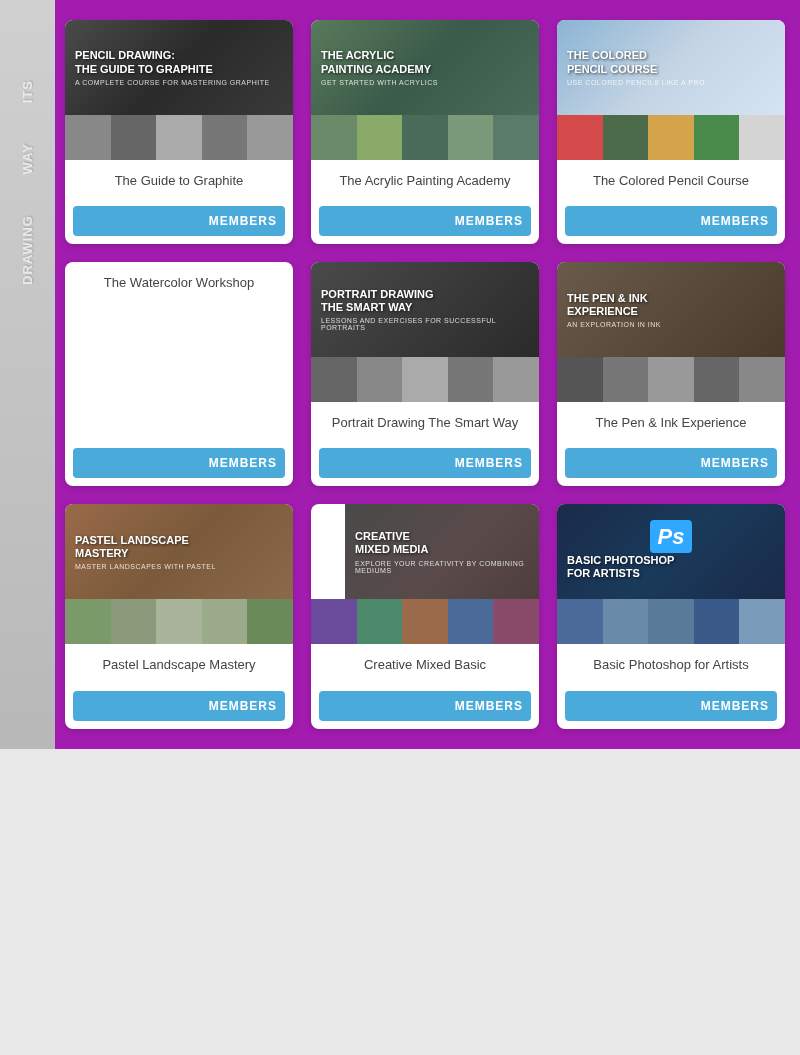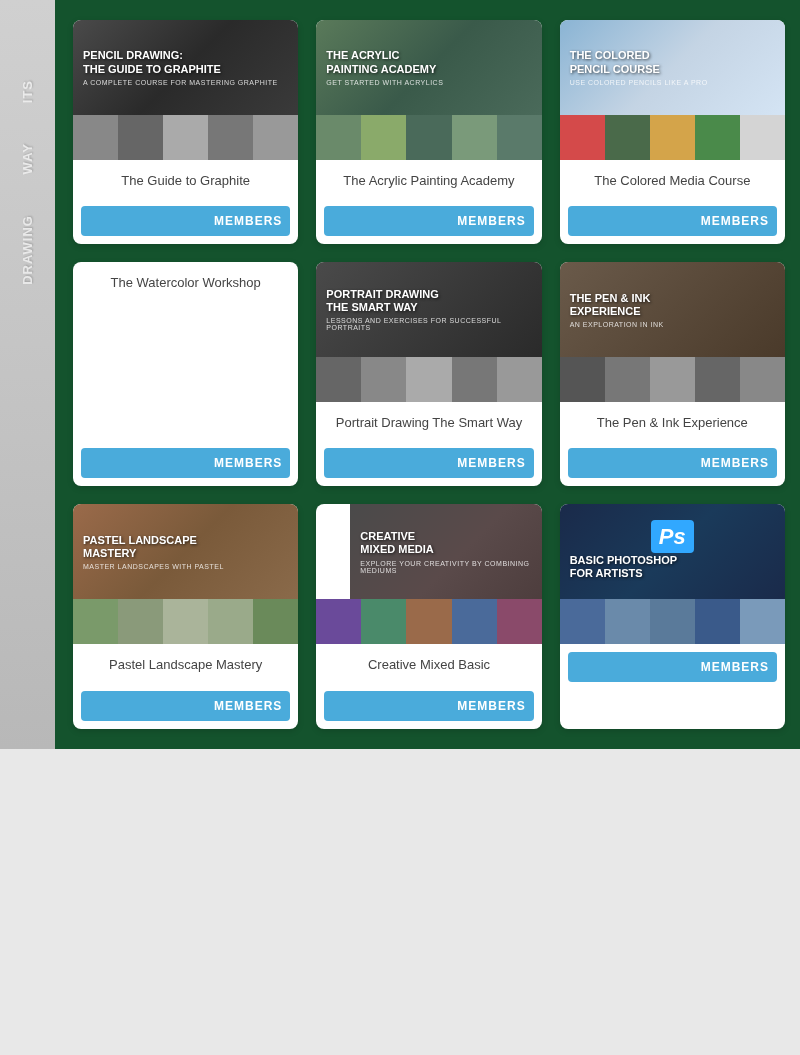--- a/index.html
+++ b/index.html
@@ -32,22 +32,22 @@
       color: #fff;
       font-size: 13px;
       font-weight: bold;
       letter-spacing: 1px;
       opacity: 0.6;
       margin-bottom: 40px;
       text-shadow: 1px 1px 2px rgba(0,0,0,0.3);
     }
     .main-content {
       flex: 1;
-      padding: 20px 15px 20px 18px;
-      background: #14532d;
+      padding: 20px 15px 20px 10px;
+      background: #a21caf;
     }
     .courses-grid {
       display: grid;
       grid-template-columns: repeat(3, 1fr);
       gap: 18px;
     }
     .course-card {
       background: #fff;
       border-radius: 8px;
       overflow: hidden;
@@ -280,21 +280,21 @@
             </div>
             <div class="thumbnail-strip">
               <div class="strip-cell cp-s1"></div>
               <div class="strip-cell cp-s2"></div>
               <div class="strip-cell cp-s3"></div>
               <div class="strip-cell cp-s4"></div>
               <div class="strip-cell cp-s5"></div>
             </div>
           </div>
           <div class="course-info">
-            <div class="course-name">The Colored Media Course</div>
+            <div class="course-name">The Colored Pencil Course</div>
           </div>
           <button class="members-btn">MEMBERS</button>
         </div>
         <div class="course-card">
           <div class="course-info">
             <div class="course-name">The Watercolor Workshop</div>
           </div>
           <button class="members-btn">MEMBERS</button>
         </div>
         <div class="course-card">
@@ -395,17 +395,20 @@
               </div>
             </div>
             <div class="thumbnail-strip">
               <div class="strip-cell ps-s1"></div>
               <div class="strip-cell ps-s2"></div>
               <div class="strip-cell ps-s3"></div>
               <div class="strip-cell ps-s4"></div>
               <div class="strip-cell ps-s5"></div>
             </div>
           </div>
+          <div class="course-info">
+            <div class="course-name">Basic Photoshop for Artists</div>
+          </div>
           <button class="members-btn">MEMBERS</button>
         </div>
       </div>
   </div>
 </div>
 
 </body></html>

